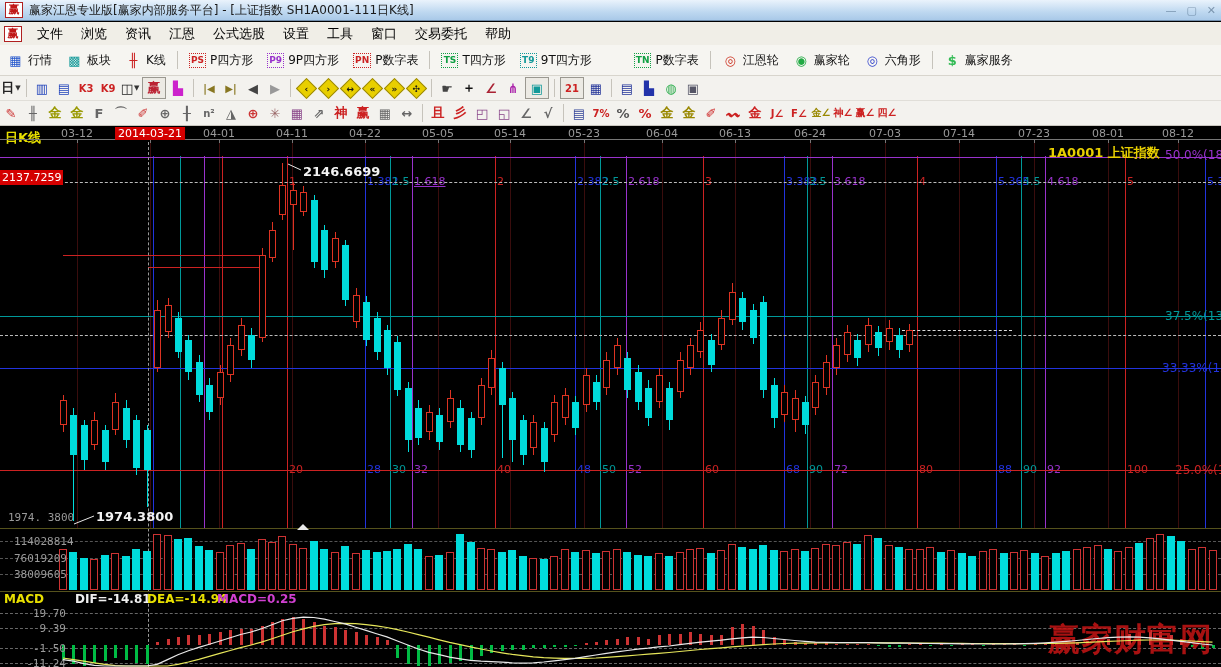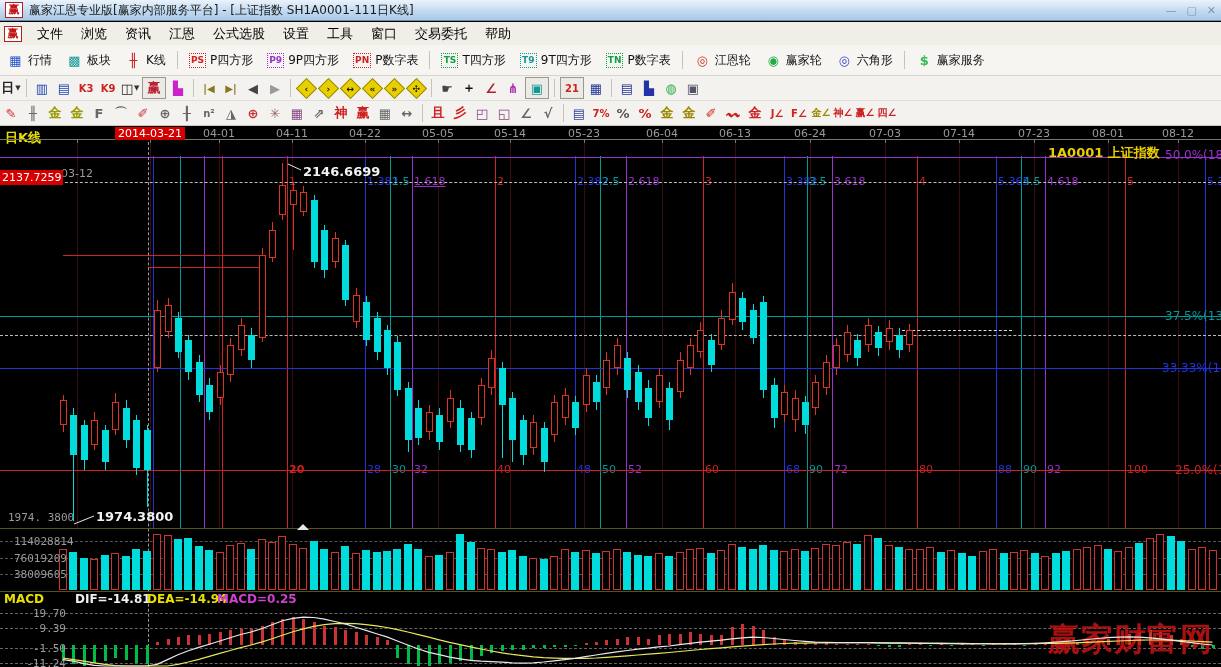--- a/index.html
+++ b/index.html
@@ -116,21 +116,21 @@
       <div class="sep"></div>
       <div class="taitem">
         <span class="taicon boxed" style="color: rgb(17, 160, 68); border-color: rgb(17, 160, 68);">TS</span>
         <span>T四方形</span>
       </div>
       <div class="taitem">
         <span class="taicon boxed" style="color: rgb(17, 153, 153); border-color: rgb(17, 153, 153); text-align: center;">T9</span>
         <span>9T四方形</span>
       </div>
       <div class="taitem">
-        <span class="taicon boxed" style="color: rgb(17, 160, 68); border-color: rgb(17, 160, 68);">TN</span>
+        <span class="taicon boxed" style="color: rgb(17, 160, 68); border-color: rgb(17, 160, 68); margin-left: 28px;">TN</span>
         <span>P数字表</span>
       </div>
       <div class="sep"></div>
       <div class="taitem">
         <span class="taicon" style="color: rgb(204, 51, 34); border-color: rgb(204, 51, 34); font-size: 13px;">◎</span>
         <span>江恩轮</span>
       </div>
       <div class="taitem">
         <span class="taicon" style="color: rgb(34, 170, 68); border-color: rgb(34, 170, 68); font-size: 13px;">◉</span>
         <span>赢家轮</span>
@@ -396,21 +396,21 @@
         <div style="position: absolute; left: 959px; top: 16px; width: 1px; height: 386px; background: rgb(58, 13, 13);"></div>
         <div style="position: absolute; left: 1034px; top: 16px; width: 1px; height: 386px; background: rgb(58, 13, 13);"></div>
         <div style="position: absolute; left: 1108px; top: 16px; width: 1px; height: 386px; background: rgb(58, 13, 13);"></div>
         <div style="position: absolute; left: 1178px; top: 16px; width: 1px; height: 386px; background: rgb(58, 13, 13);"></div>
         <div style="position: absolute; left: 153px; top: 30px; width: 1px; height: 372px; background: rgb(34, 51, 221);"></div>
         <div style="position: absolute; left: 180px; top: 30px; width: 1px; height: 372px; background: rgb(0, 153, 153);"></div>
         <div style="position: absolute; left: 204px; top: 30px; width: 1px; height: 372px; background: rgb(153, 50, 204);"></div>
         <div style="position: absolute; left: 222px; top: 30px; width: 1px; height: 372px; background: rgb(204, 34, 34);"></div>
         <div style="position: absolute; left: 287px; top: 30px; width: 1px; height: 372px; background: rgb(204, 34, 34);"></div>
         <div class="lbl" style="position: absolute; left: 289px; top: 49px; color: rgb(204, 34, 34); font-size: 11px;">1</div>
-        <div class="lbl" style="position: absolute; left: 289px; top: 337px; color: rgb(204, 34, 34); font-size: 11px; font-weight: bold;">20</div>
+        <div class="lbl" style="position: absolute; left: 289px; top: 337px; color: rgb(204, 34, 34); font-size: 11px;">20</div>
         <div style="position: absolute; left: 365px; top: 30px; width: 1px; height: 372px; background: rgb(34, 51, 221);"></div>
         <div class="lbl" style="position: absolute; left: 367px; top: 49px; color: rgb(34, 51, 221); font-size: 11px;">1.382</div>
         <div class="lbl" style="position: absolute; left: 367px; top: 337px; color: rgb(34, 51, 221); font-size: 11px;">28</div>
         <div style="position: absolute; left: 390px; top: 30px; width: 1px; height: 372px; background: rgb(0, 153, 153);"></div>
         <div class="lbl" style="position: absolute; left: 392px; top: 49px; color: rgb(0, 153, 153); font-size: 11px;">1.5</div>
         <div class="lbl" style="position: absolute; left: 392px; top: 337px; color: rgb(0, 153, 153); font-size: 11px;">30</div>
         <div style="position: absolute; left: 412px; top: 30px; width: 1px; height: 372px; background: rgb(153, 50, 204);"></div>
         <div class="lbl" style="position: absolute; left: 414px; top: 49px; color: rgb(153, 50, 204); font-size: 11px; text-decoration: underline;">1.618</div>
         <div class="lbl" style="position: absolute; left: 414px; top: 337px; color: rgb(153, 50, 204); font-size: 11px;">32</div>
         <div style="position: absolute; left: 495px; top: 30px; width: 1px; height: 372px; background: rgb(204, 34, 34);"></div>
@@ -474,21 +474,21 @@
         <div style="position: absolute; left: 0px; top: 432px; width: 1221px; height: 0px; border-top: 1px dashed rgb(85, 85, 85);"></div>
         <div style="position: absolute; left: 0px; top: 448px; width: 1221px; height: 0px; border-top: 1px dashed rgb(85, 85, 85);"></div>
         <div style="position: absolute; left: 0px; top: 487px; width: 1221px; height: 0px; border-top: 1px dashed rgb(102, 102, 102);"></div>
         <div style="position: absolute; left: 0px; top: 502px; width: 1221px; height: 0px; border-top: 1px dashed rgb(102, 102, 102);"></div>
         <div style="position: absolute; left: 0px; top: 522px; width: 1221px; height: 0px; border-top: 1px dashed rgb(102, 102, 102);"></div>
         <div style="position: absolute; left: 0px; top: 537px; width: 1221px; height: 0px; border-top: 1px dashed rgb(102, 102, 102);"></div>
       </div>
     <div id="paneLabel">日K线</div>
     <div id="dateAxis">
         <div style="position: absolute; left: 0px; top: 13px; width: 1221px; height: 1px; background: rgb(119, 119, 119);"></div>
-        <div class="datelbl" style="left: 77px; top: 1px; margin-top: 40px;">03-12</div>
+        <div class="datelbl" style="left: 77px; top: 1px;">03-12</div>
         <div style="position: absolute; left: 77px; top: 13px; width: 1px; height: 4px; background: rgb(119, 119, 119);"></div>
         <div class="datelbl hl" style="left: 150px; top: 1px;">2014-03-21</div>
         <div style="position: absolute; left: 150px; top: 13px; width: 1px; height: 4px; background: rgb(119, 119, 119);"></div>
         <div class="datelbl" style="left: 219px; top: 1px;">04-01</div>
         <div style="position: absolute; left: 219px; top: 13px; width: 1px; height: 4px; background: rgb(119, 119, 119);"></div>
         <div class="datelbl" style="left: 292px; top: 1px;">04-11</div>
         <div style="position: absolute; left: 292px; top: 13px; width: 1px; height: 4px; background: rgb(119, 119, 119);"></div>
         <div class="datelbl" style="left: 365px; top: 1px;">04-22</div>
         <div style="position: absolute; left: 365px; top: 13px; width: 1px; height: 4px; background: rgb(119, 119, 119);"></div>
         <div class="datelbl" style="left: 438px; top: 1px;">05-05</div>

